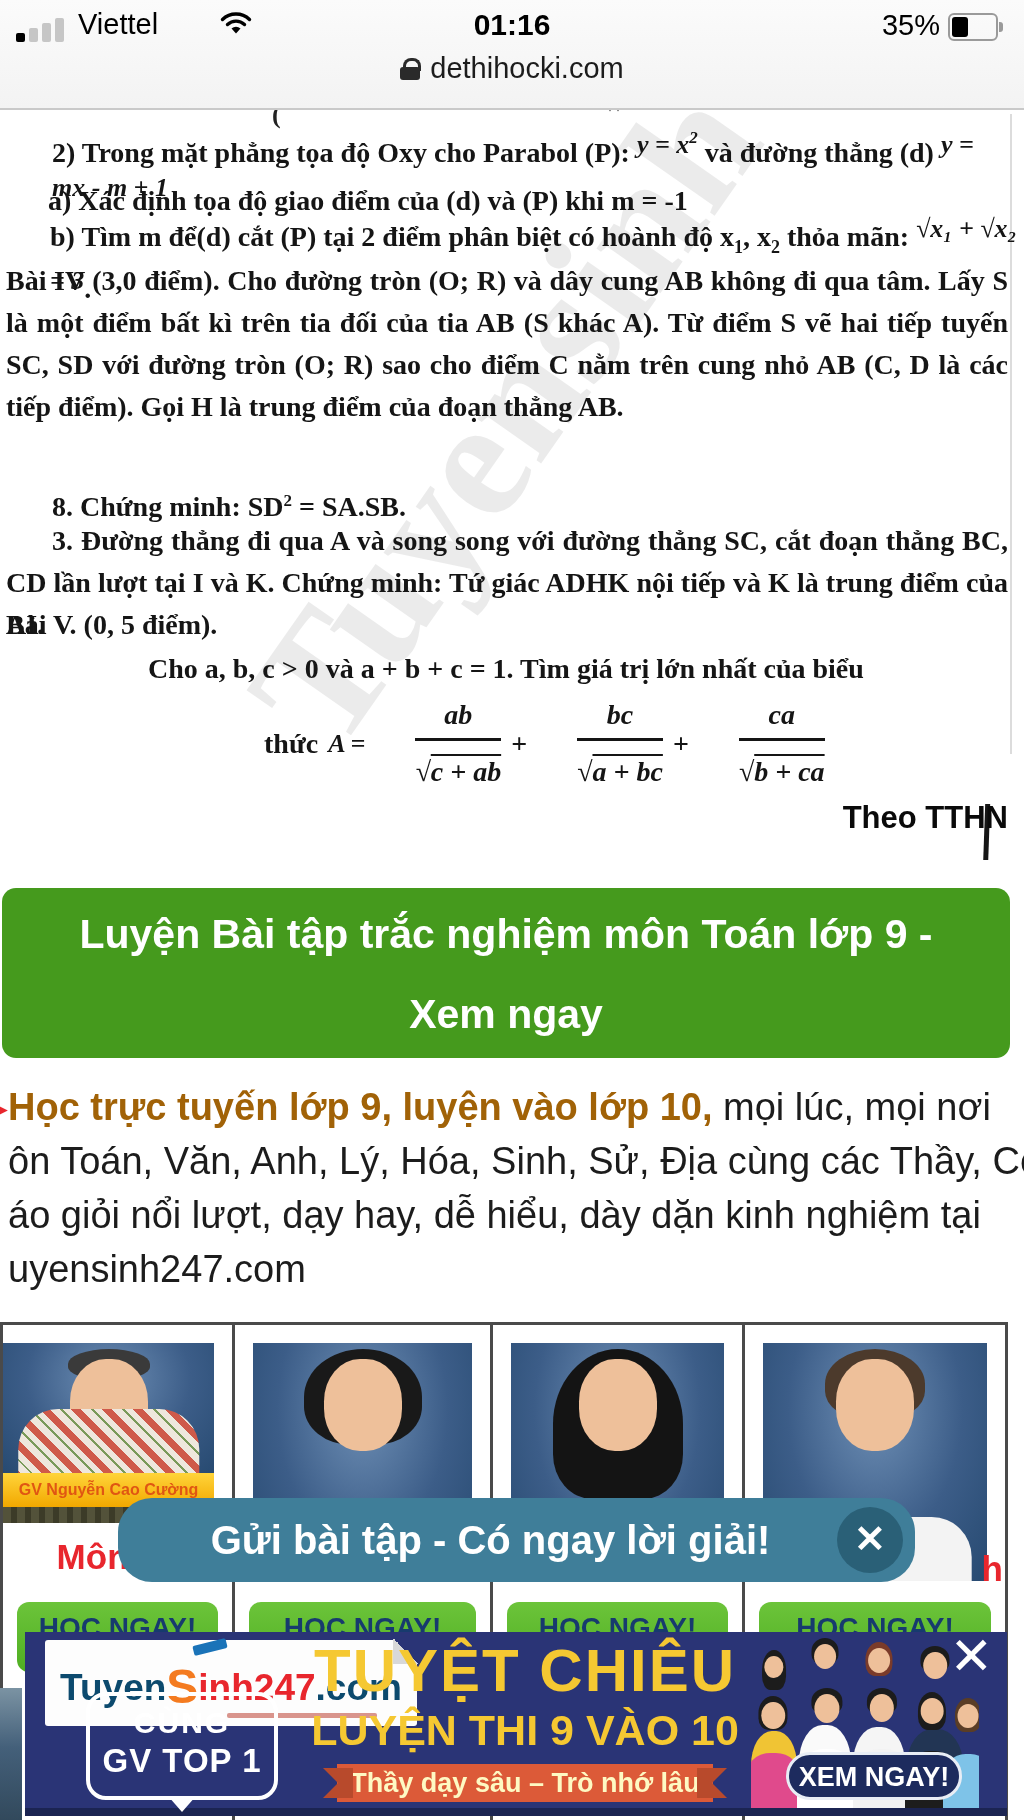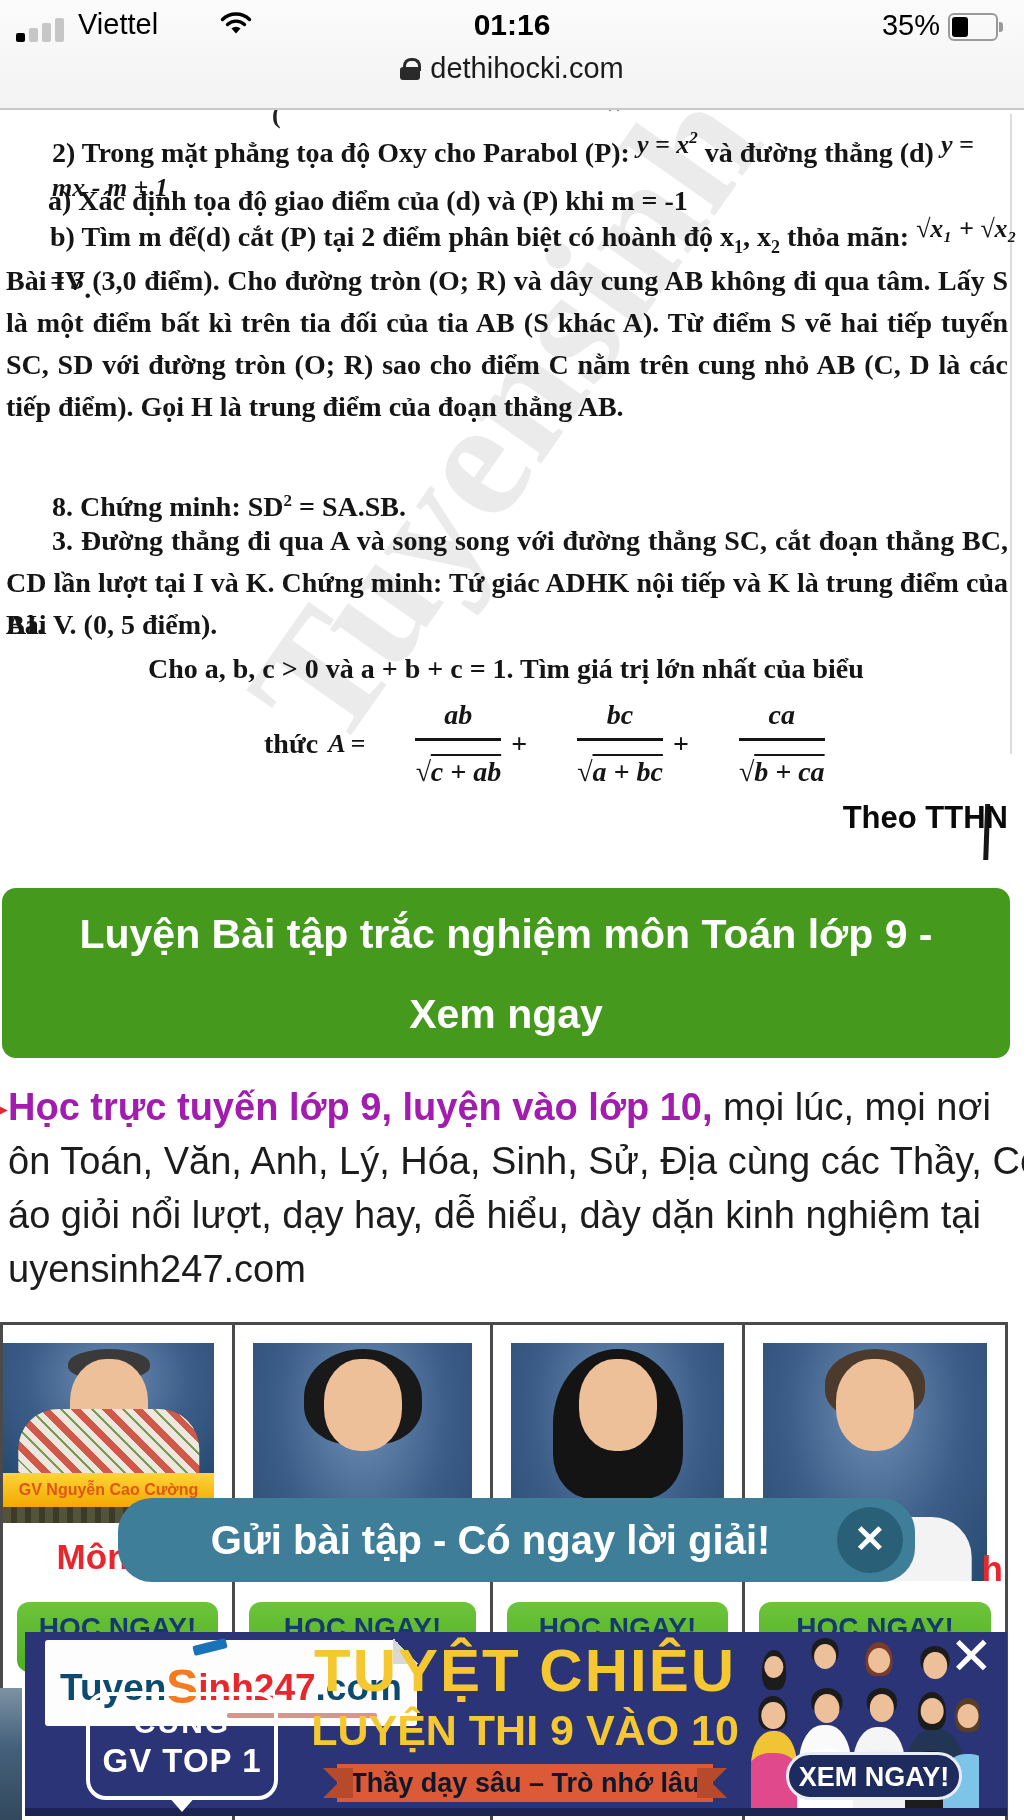--- a/index.html
+++ b/index.html
@@ -45,21 +45,21 @@
           font-family:"Liberation Sans",sans-serif;z-index:6;}
 
   
   #greenbanner{position:absolute;top:888px;left:2px;width:1008px;height:170px;background:#459a1d;
                border-radius:14px;color:#fff;text-align:center;font-weight:bold;font-size:41px;line-height:80px;
                padding-top:6px;box-sizing:border-box;z-index:6;cursor:pointer;}
 
   
   #promo{position:absolute;top:1080px;left:0;width:1024px;font-size:38px;line-height:54px;color:#1c1c1c;z-index:4;}
   #promo .ln{position:relative;padding-left:8px;white-space:nowrap;}
-  #promo .red{color:#a21caf;font-weight:bold;}
+  #promo .red{color:#a16207;font-weight:bold;}
   #promo .bullet{position:absolute;left:-16px;top:2px;color:#e8262d;font-size:30px;}
 
   
   #cards{position:absolute;top:1322px;left:0;width:1008px;height:498px;display:flex;
          border:3px solid #4a4a4a;border-bottom:none;box-sizing:border-box;background:#fff;z-index:10;}
   .card{position:relative;background:#fff;box-sizing:border-box;}
   .card+.card{border-left:3px solid #4a4a4a;}
   .c1{width:229px;} .c2{width:258px;} .c3{width:252px;} .c4{flex:1;}
   .photo{position:relative;overflow:hidden;
          background:radial-gradient(ellipse at 50% 28%,#71151 0,#71555 0);
@@ -113,21 +113,21 @@
   #ad .bubble{position:absolute;left:61px;top:60px;width:184px;height:100px;border:4px solid #fff;border-radius:20px;
               color:#fff;text-align:center;font-weight:bold;}
   #ad .bubble .b1{font-size:30px;margin-top:10px;letter-spacing:2px;}
   #ad .bubble .b2{font-size:33px;margin-top:2px;letter-spacing:1px;}
   #ad .bubble .tail{position:absolute;left:78px;bottom:-16px;width:0;height:0;
                     border-left:14px solid transparent;border-right:14px solid transparent;border-top:16px solid #fff;}
   #ad .headline{position:absolute;left:280px;top:4px;width:440px;text-align:center;color:#f5c832;
                 font-weight:bold;font-size:60px;letter-spacing:2px;white-space:nowrap;}
   #ad .subhead{position:absolute;left:280px;top:74px;width:440px;text-align:center;color:#f5c832;
                font-weight:bold;font-size:43px;white-space:nowrap;}
-  #ad .ribbon2{position:absolute;left:312px;top:132px;width:376px;height:38px;background:#dc5a38;color:#0f172a;
+  #ad .ribbon2{position:absolute;left:312px;top:132px;width:376px;height:38px;background:#dc5a38;color:#fef9c3;
                text-align:center;font-weight:bold;font-size:27px;line-height:38px;white-space:nowrap;}
   #ad .ribbon2:before,#ad .ribbon2:after{content:"";position:absolute;top:4px;width:0;height:0;border:15px solid #b84a2c;}
   #ad .ribbon2:before{left:-14px;border-left-color:transparent;}
   #ad .ribbon2:after{right:-14px;border-right-color:transparent;}
   #ad .collage{position:absolute;right:28px;top:0;width:228px;height:176px;overflow:hidden;}
   .person{position:absolute;}
   .p-head{position:absolute;left:50%;transform:translateX(-50%);top:8px;width:42%;padding-top:48%;border-radius:50%;background:#eec09a;}
   .p-hair{position:absolute;left:50%;transform:translateX(-50%);top:2px;width:52%;height:26px;border-radius:50% 50% 35% 35%;background:#1c1c1c;}
   .p-body{position:absolute;left:0;right:0;bottom:0;top:52%;border-radius:45% 45% 0 0;}
   #ad .adclose{position:absolute;right:14px;top:-6px;color:#fff;font-size:52px;font-weight:300;line-height:60px;cursor:pointer;}

